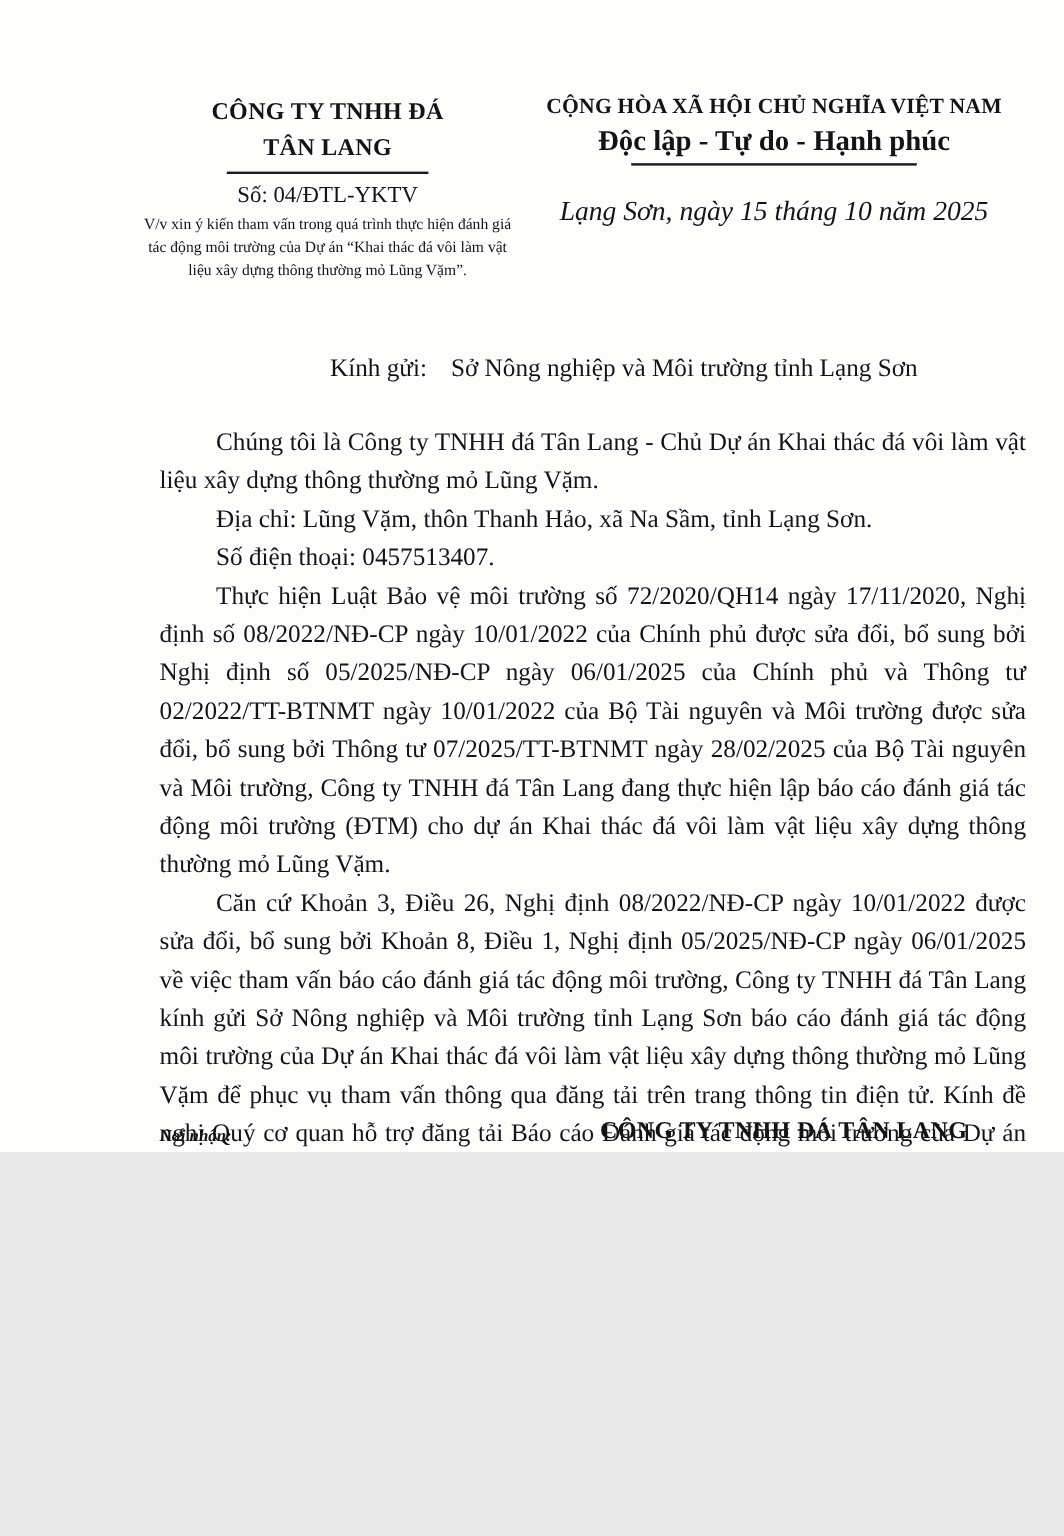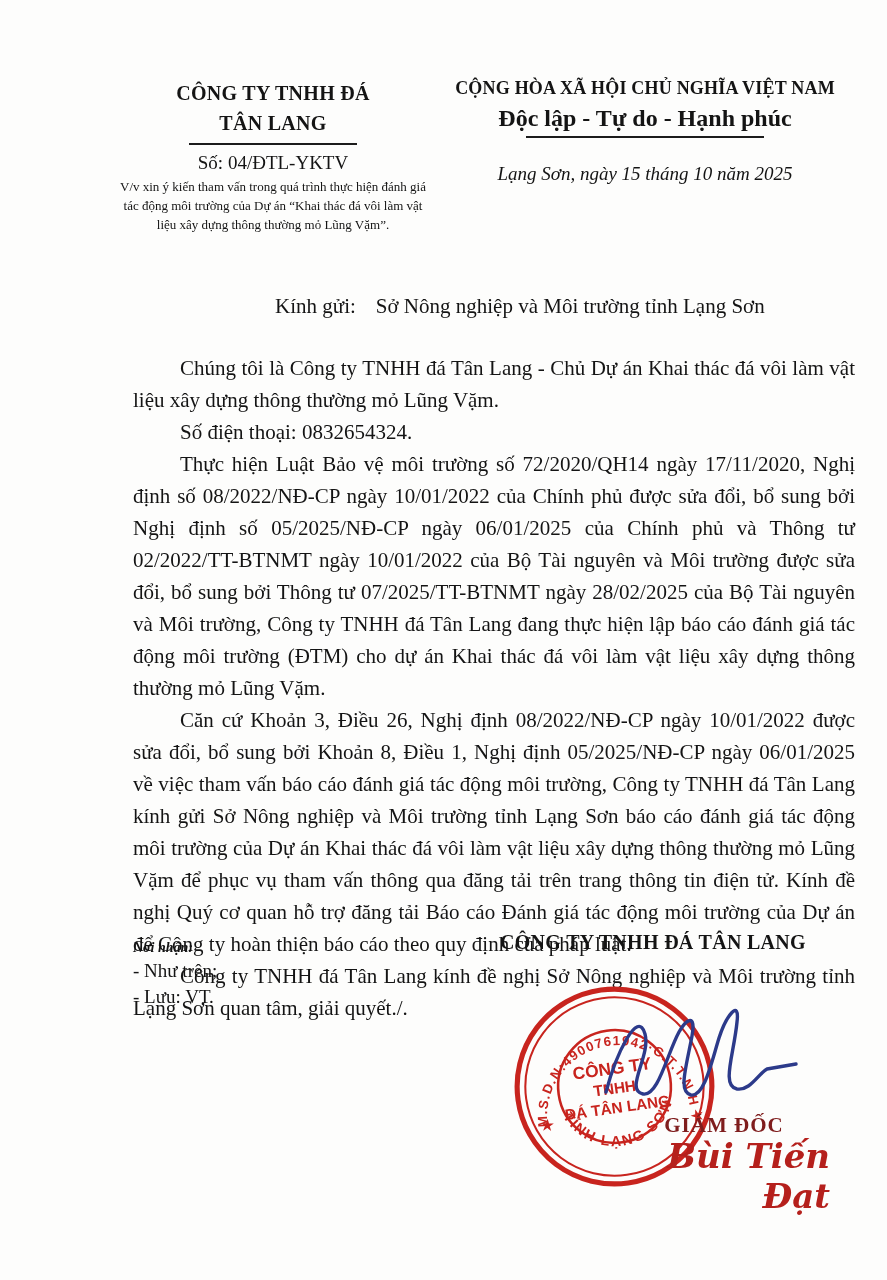--- a/index.html
+++ b/index.html
@@ -1,18 +1,18 @@
 <!DOCTYPE html>
 <html><head>
 <meta charset="utf-8">
 <style>
   html,body{margin:0;padding:0;background:#e9e9e9;}
   .page{
     position:relative;
-    width:887px;height:1280px;
+    width:887px;height:960px;
     margin:0 auto;
     background:#fdfdfc;
     font-family:"Liberation Serif", serif;
     color:#141414;
     overflow:hidden;
   }
   
   .header-left{
     position:absolute;left:116px;top:78px;width:314px;
     text-align:center;
@@ -21,21 +21,21 @@
   .rule-left{width:168px;border-bottom:2px solid #1c1c1c;margin:5px auto 7px;}
   .doc-number{font-size:19px;margin-bottom:4px;}
   .doc-subject{font-size:13px;line-height:1.45;}
   .header-right{
     position:absolute;left:432px;top:78px;width:426px;
     text-align:center;
   }
   .national-line1{font-weight:bold;font-size:18px;letter-spacing:.2px;}
   .national-line2{font-weight:bold;font-size:24px;margin-top:6px;}
   .rule-right{width:238px;border-bottom:2px solid #1c1c1c;margin:4px auto 0;}
-  .date-line{font-style:italic;font-size:19px;margin-top:25px;}
+  .date-line{font-style:italic;font-size:23px;margin-top:25px;}
   
   .body-block{
     position:absolute;left:133px;top:290px;width:722px;
     font-size:21px;line-height:32px;
   }
   .salutation{margin:0 0 30px 142px;}
   .salutation .label{margin-right:20px;}
   .body-block p{
     margin:0;text-align:justify;text-indent:47px;
   }
@@ -78,21 +78,22 @@
     <div class="national-line2">Độc lập - Tự do - Hạnh phúc</div>
     <div class="rule-right"></div>
     <div class="date-line">Lạng Sơn, ngày  15  tháng 10  năm 2025</div>
   </div>
 
   <div class="body-block">
     <div class="salutation">
       <span class="label">Kính gửi:</span><span>Sở Nông nghiệp và Môi trường tỉnh Lạng Sơn</span>
     </div>
     <p>Chúng tôi là Công ty TNHH đá Tân Lang - Chủ Dự án Khai thác đá vôi làm vật liệu xây dựng thông thường mỏ Lũng Vặm.</p>
-    <p>Số điện thoại: 0832654324.</p>
+    <p>Địa chỉ: Lũng Vặm, thôn Thanh Hảo, xã Na Sầm, tỉnh Lạng Sơn.</p>
+    <p>Số điện thoại: 0457513407.</p>
     <p>Thực hiện Luật Bảo vệ môi trường số 72/2020/QH14 ngày 17/11/2020, Nghị định số 08/2022/NĐ-CP ngày 10/01/2022 của Chính phủ được sửa đổi, bổ sung bởi Nghị định số 05/2025/NĐ-CP ngày 06/01/2025 của Chính phủ và Thông tư 02/2022/TT-BTNMT ngày 10/01/2022 của Bộ Tài nguyên và Môi trường được sửa đổi, bổ sung bởi Thông tư 07/2025/TT-BTNMT ngày 28/02/2025 của Bộ Tài nguyên và Môi trường, Công ty TNHH đá Tân Lang đang thực hiện lập báo cáo đánh giá tác động môi trường (ĐTM) cho dự án Khai thác đá vôi làm vật liệu xây dựng thông thường mỏ Lũng Vặm.</p>
     <p>Căn cứ Khoản 3, Điều 26, Nghị định 08/2022/NĐ-CP ngày 10/01/2022 được sửa đổi, bổ sung bởi Khoản 8, Điều 1, Nghị định 05/2025/NĐ-CP ngày 06/01/2025 về việc tham vấn báo cáo đánh giá tác động môi trường, Công ty TNHH đá Tân Lang kính gửi Sở Nông nghiệp và Môi trường tỉnh Lạng Sơn báo cáo đánh giá tác động môi trường của Dự án Khai thác đá vôi làm vật liệu xây dựng thông thường mỏ Lũng Vặm để phục vụ tham vấn thông qua đăng tải trên trang thông tin điện tử. Kính đề nghị Quý cơ quan hỗ trợ đăng tải Báo cáo Đánh giá tác động môi trường của Dự án để Công ty hoàn thiện báo cáo theo quy định của pháp luật.</p>
     <p>Công ty TNHH đá Tân Lang kính đề nghị Sở Nông nghiệp và Môi trường tỉnh Lạng Sơn quan tâm, giải quyết./.</p>
   </div>
 
   <div class="recipients">
     <div class="recipients-label">Nơi nhận:</div>
     <div>- Như trên;</div>
     <div>- Lưu: VT.</div>
   </div>

